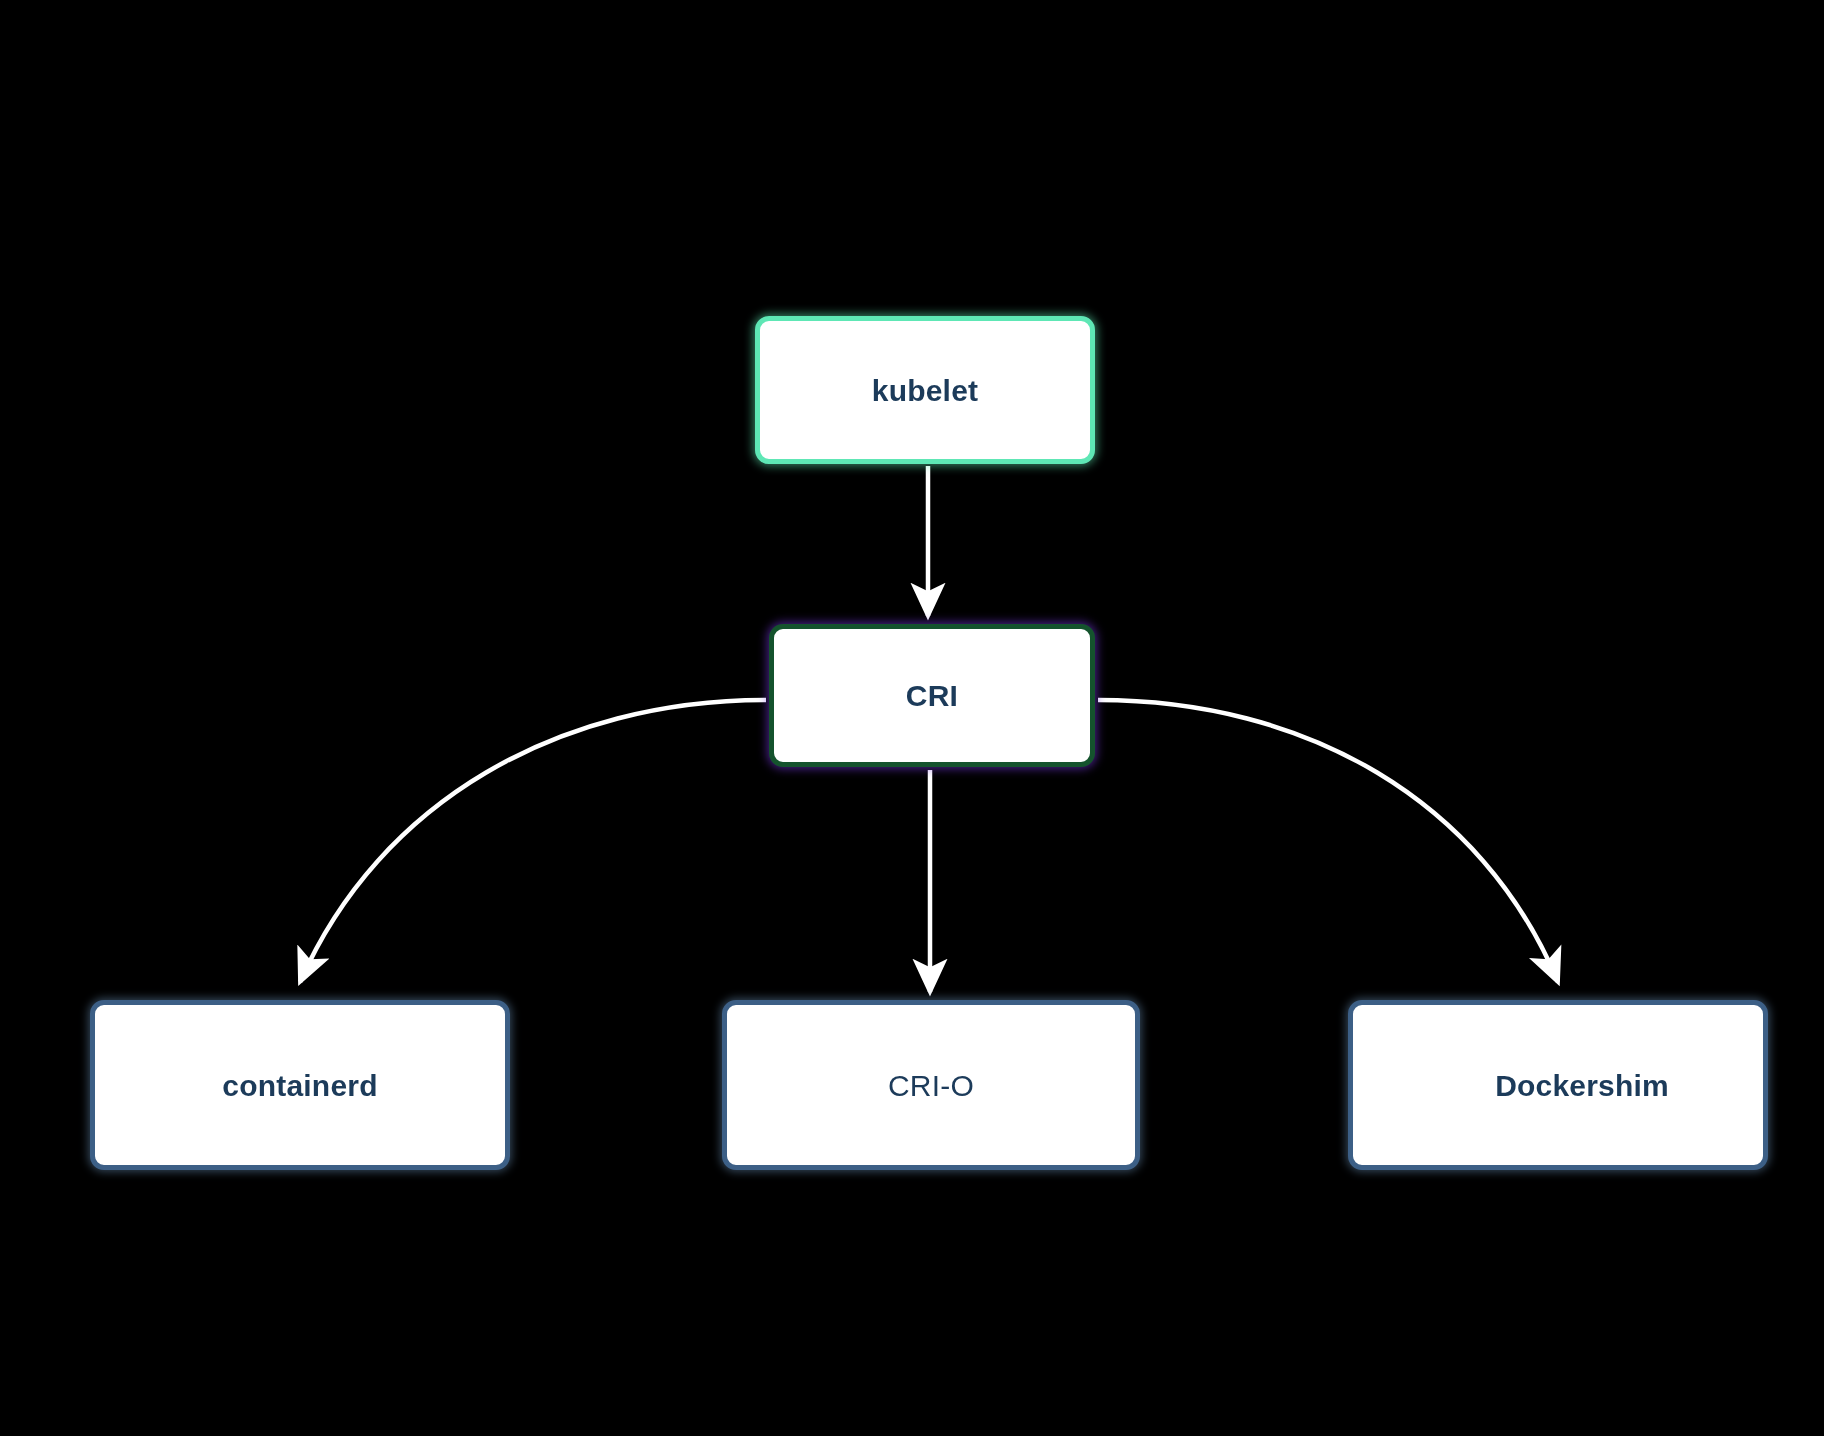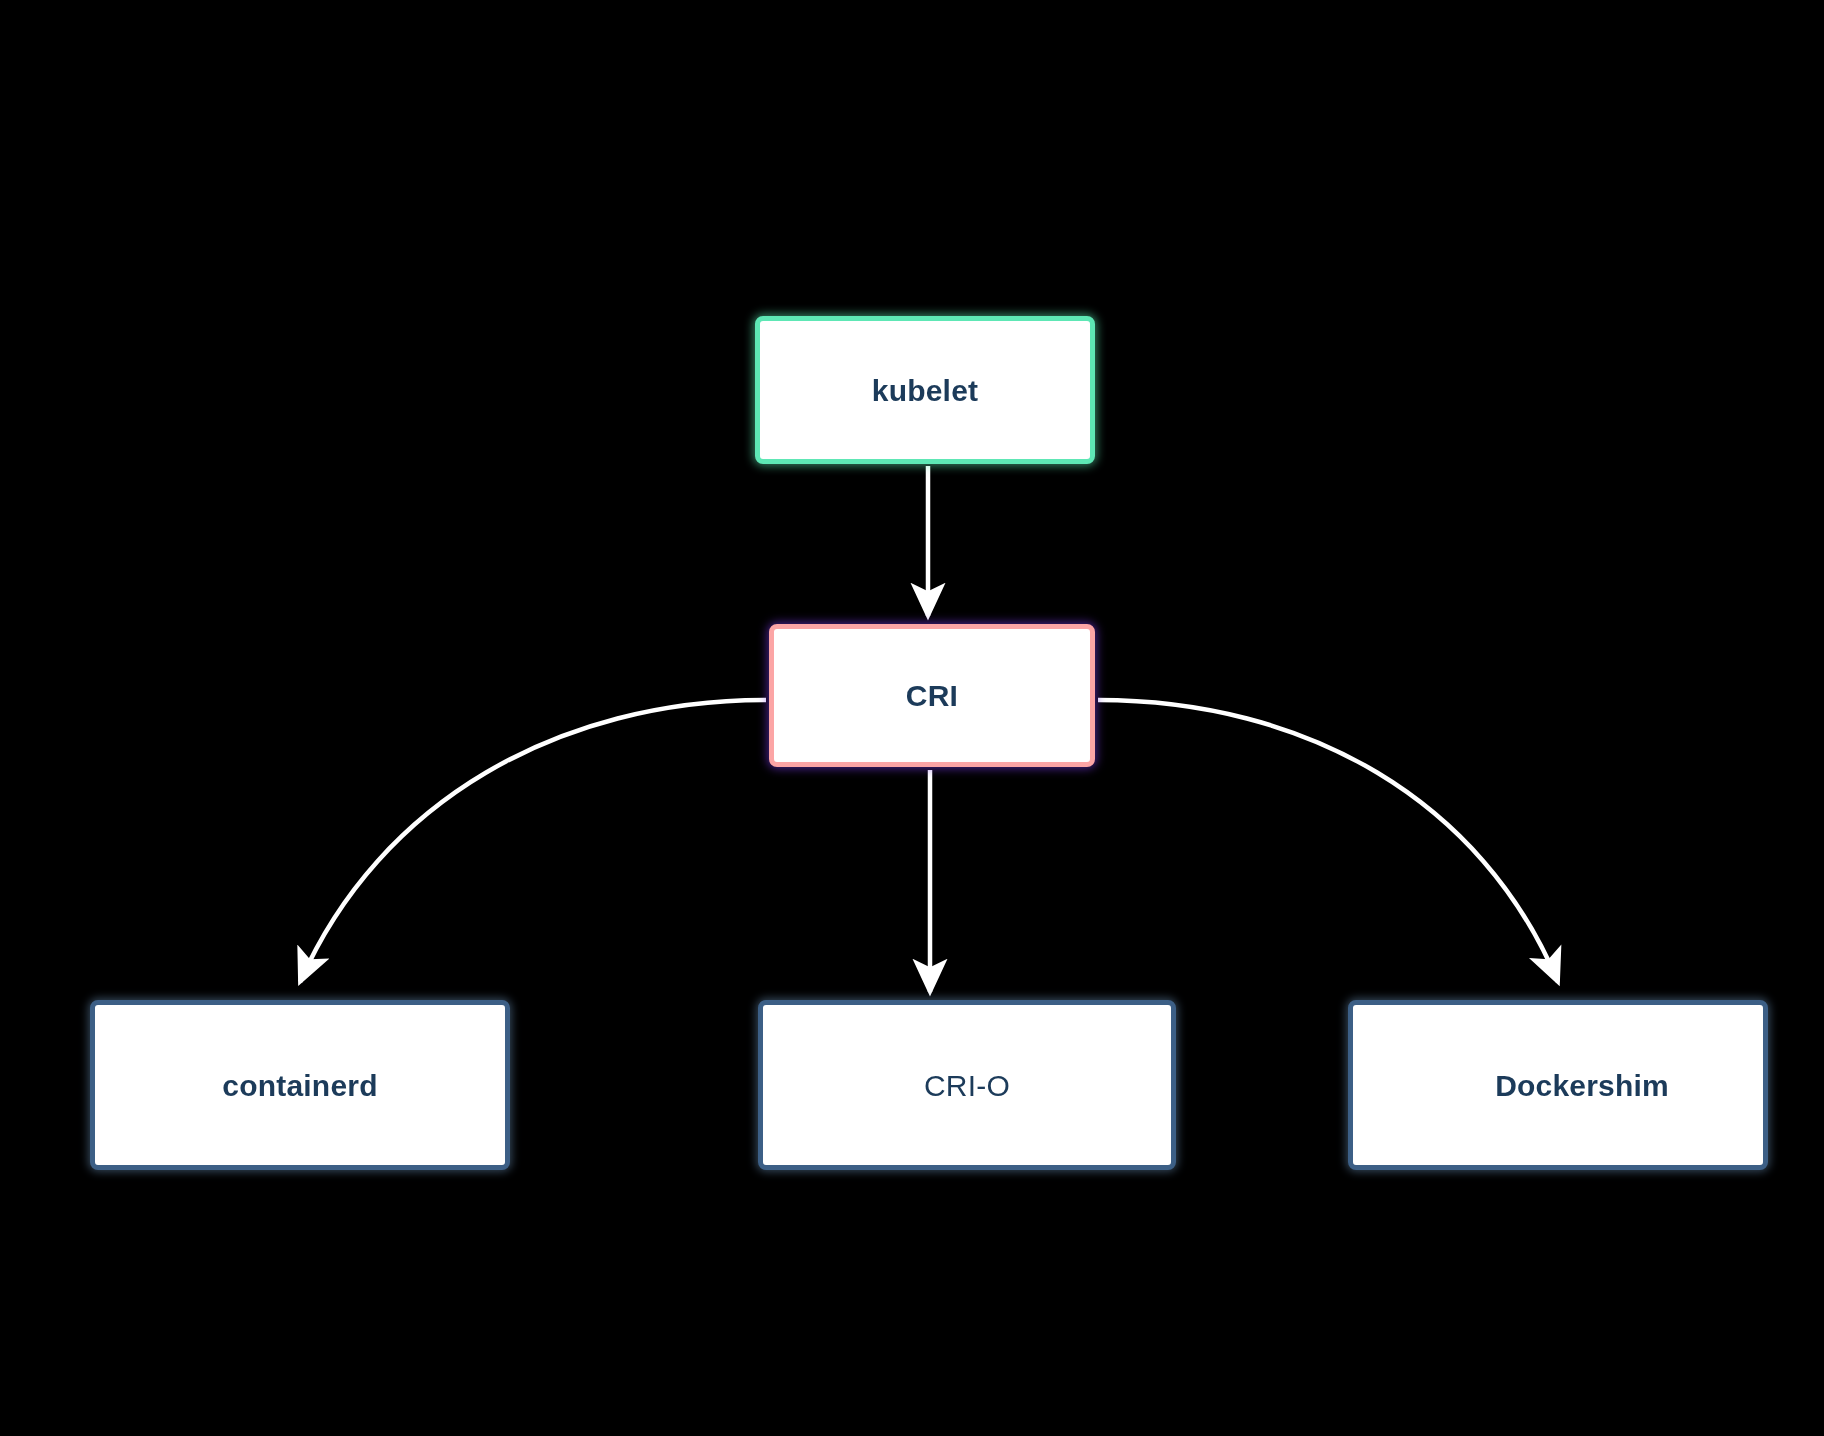--- a/index.html
+++ b/index.html
@@ -20,21 +20,21 @@
     left: 0;
     top: 0;
     width: 1824px;
     height: 1436px;
     pointer-events: none;
   }
   .node {
     position: absolute;
     box-sizing: border-box;
     background: #ffffff;
-    border-radius: 8px;
+    border-radius: 14px;
     display: flex;
     align-items: center;
     justify-content: center;
     text-align: center;
   }
   .node .label {
     color: #1c3b5a;
     font-size: 30px;
     letter-spacing: 0.2px;
     line-height: 1.1;
@@ -51,32 +51,32 @@
     height: 148px;
     border: 5px solid #5ee7b5;
     box-shadow: 0 0 10px 2px rgba(94,231,181,0.55);
   }
   
   #node-cri {
     left: 769px;
     top: 624px;
     width: 326px;
     height: 143px;
-    border: 5px solid #fca5a5;
+    border: 5px solid #14532d;
     box-shadow: 0 0 10px 2px rgba(123,59,237,0.55);
   }
   
   .node-leaf {
     top: 1000px;
     height: 170px;
     border: 5px solid #3c5f86;
     box-shadow: 0 0 9px 2px rgba(110,150,190,0.45);
   }
   #node-containerd { left: 90px;   width: 420px; }
-  #node-crio       { left: 758px;  width: 418px; }
+  #node-crio       { left: 722px;  width: 418px; }
   #node-dockershim { left: 1348px; width: 420px; padding-left: 48px; }
 </style>
 </head>
 <body>
 
 <div id="canvas">
 
   <svg id="edges" viewBox="0 0 1824 1436" width="1824" height="1436" xmlns="http://www.w3.org/2000/svg">
     <defs>
       <marker id="arrowhead" markerWidth="9" markerHeight="9" refX="7.4" refY="4.5" orient="auto" markerUnits="strokeWidth">

